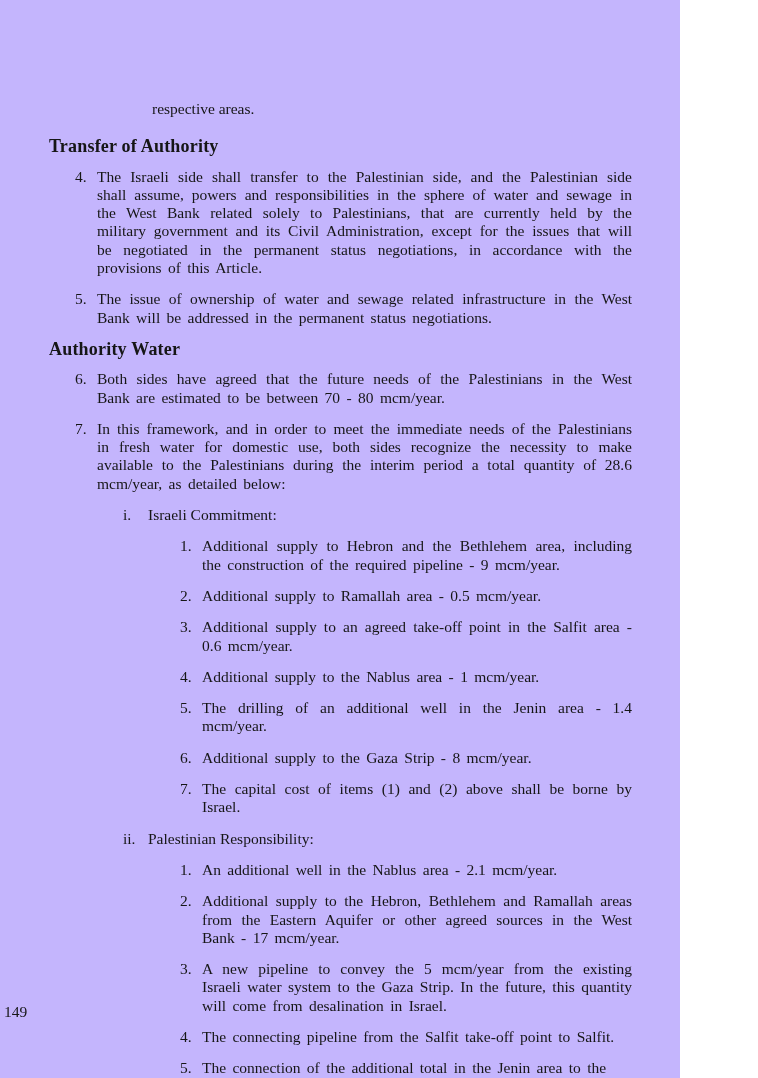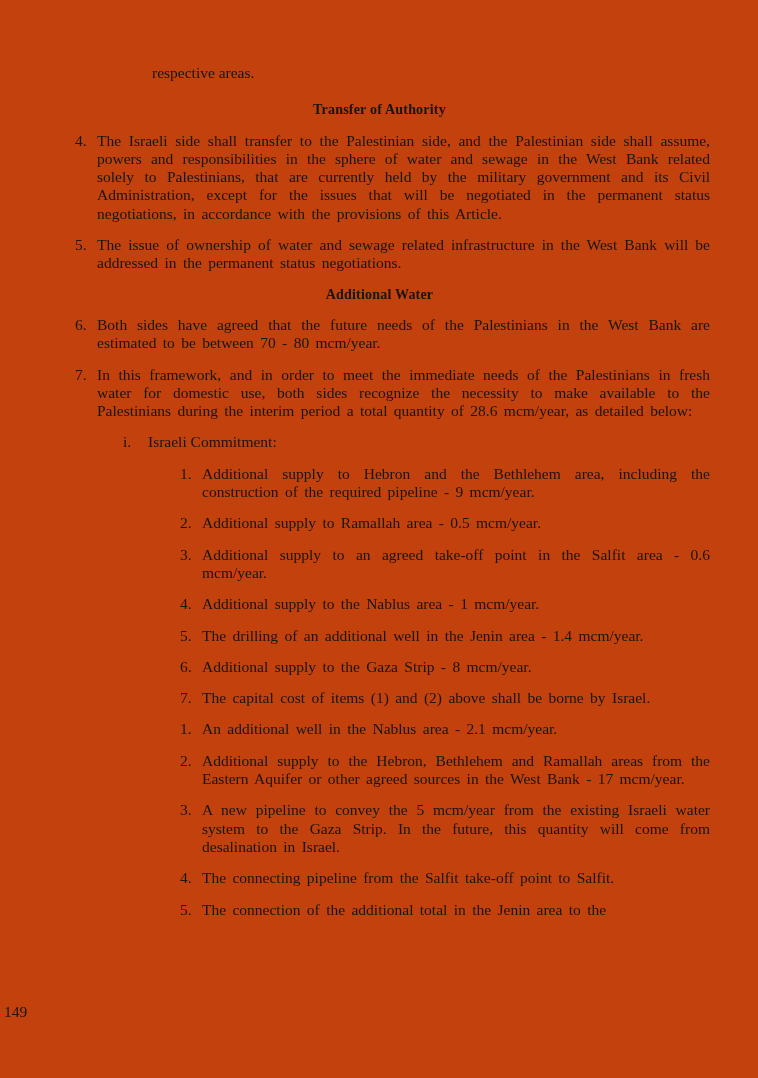--- a/index.html
+++ b/index.html
@@ -8,36 +8,35 @@
     background: #ffffff;
   }
   body {
     font-family: "Liberation Serif", "DejaVu Serif", serif;
     font-size: 15.5px;
     line-height: 18.3px;
     color: #161616;
   }
   .page {
     position: relative;
-    width: 758px;
+    width: 680px;
     height: 1078px;
-    background: #c2410c;
-    padding-top: 64px;
+    background: #c4b5fd;
+    padding-top: 100px;
     overflow: hidden;
   }
   .cont-line {
     margin: 0 0 19px 152px;
   }
   .heading {
-    font-size: 14px;
+    font-size: 18px;
     font-weight: bold;
     line-height: 18.3px;
     margin: 0 48px 12px 49px;
     letter-spacing: 0.2px;
-    text-align: center;
   }
   .item {
     display: flex;
     margin-bottom: 13px;
   }
   .item .num {
     flex: none;
   }
   .item .txt {
     flex: 1;
@@ -73,21 +72,21 @@
   <div class="item l1">
     <span class="num">4.</span>
     <div class="txt">The Israeli side shall transfer to the Palestinian side, and the Palestinian side shall assume, powers and responsibilities in the sphere of water and sewage in the West Bank related solely to Palestinians, that are currently held by the military government and its Civil Administration, except for the issues that will be negotiated in the permanent status negotiations, in accordance with the provisions of this Article.</div>
   </div>
 
   <div class="item l1">
     <span class="num">5.</span>
     <div class="txt">The issue of ownership of water and sewage related infrastructure in the West Bank will be addressed in the permanent status negotiations.</div>
   </div>
 
-  <div class="heading">Additional Water</div>
+  <div class="heading">Authority Water</div>
 
   <div class="item l1">
     <span class="num">6.</span>
     <div class="txt">Both sides have agreed that the future needs of the Palestinians in the West Bank are estimated to be between 70 - 80 mcm/year.</div>
   </div>
 
   <div class="item l1">
     <span class="num">7.</span>
     <div class="txt">In this framework, and in order to meet the immediate needs of the Palestinians in fresh water for domestic use, both sides recognize the necessity to make available to the Palestinians during the interim period a total quantity of 28.6 mcm/year, as detailed below:</div>
   </div>
@@ -125,20 +124,24 @@
   <div class="item l2">
     <span class="num">6.</span>
     <div class="txt">Additional supply to the Gaza Strip - 8 mcm/year.</div>
   </div>
 
   <div class="item l2">
     <span class="num">7.</span>
     <div class="txt">The capital cost of items (1) and (2) above shall be borne by Israel.</div>
   </div>
 
+  <div class="sub-title">
+    <span class="marker">ii.</span>
+    <span>Palestinian Responsibility:</span>
+  </div>
 
   <div class="item l2">
     <span class="num">1.</span>
     <div class="txt">An additional well in the Nablus area - 2.1 mcm/year.</div>
   </div>
 
   <div class="item l2">
     <span class="num">2.</span>
     <div class="txt">Additional supply to the Hebron, Bethlehem and Ramallah areas from the Eastern Aquifer or other agreed sources in the West Bank - 17 mcm/year.</div>
   </div>

